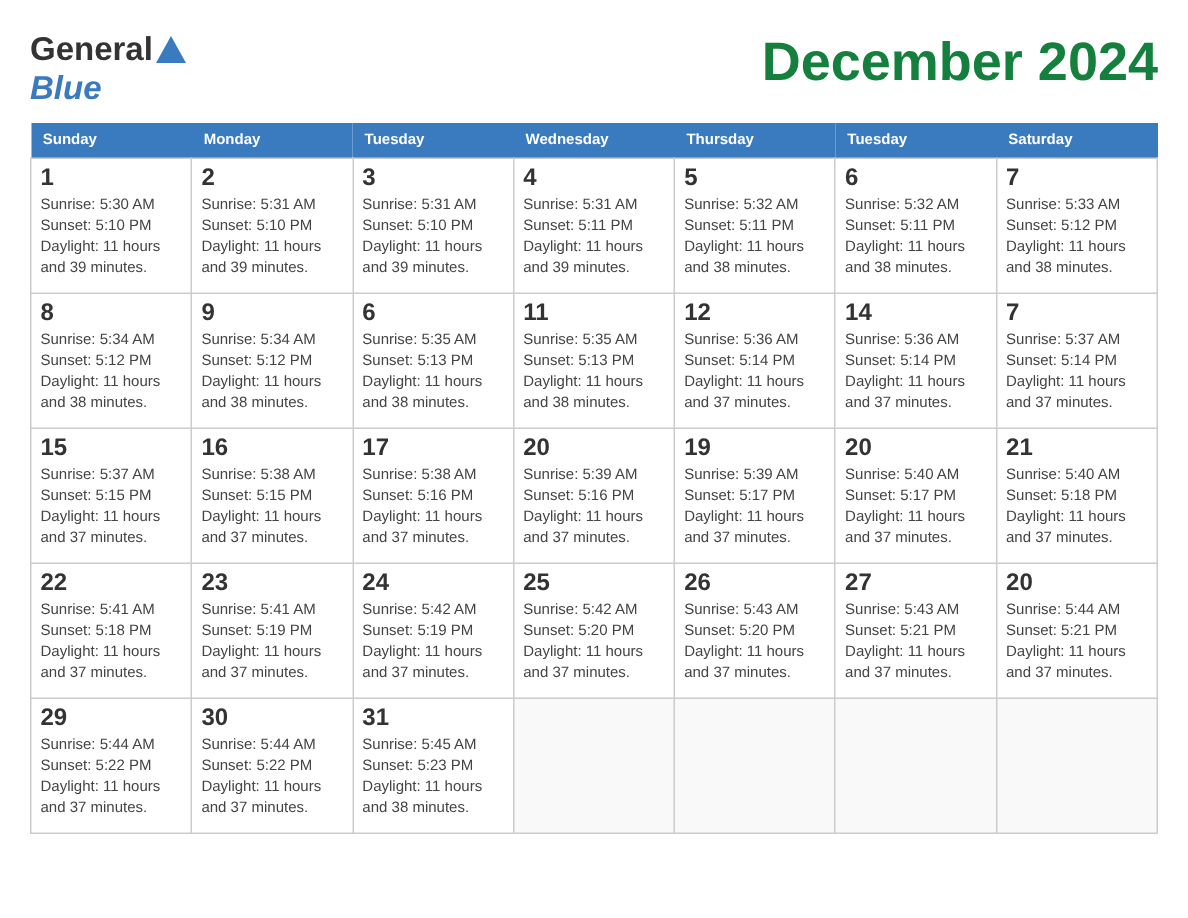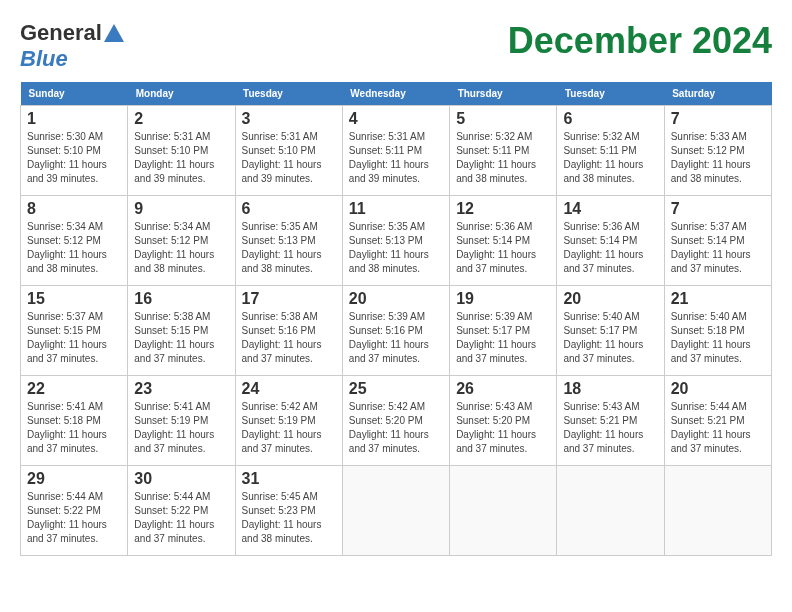--- a/index.html
+++ b/index.html
@@ -310,21 +310,21 @@
       </td>
         <td>
         <span class="day-number">26</span>
         <div class="day-info">
           Sunrise: 5:43 AM<br>
           Sunset: 5:20 PM<br>
           Daylight: 11 hours and 37 minutes.
         </div>
       </td>
         <td>
-        <span class="day-number">18</span>
+        <span class="day-number">27</span>
         <div class="day-info">
           Sunrise: 5:43 AM<br>
           Sunset: 5:21 PM<br>
           Daylight: 11 hours and 37 minutes.
         </div>
       </td>
         <td>
         <span class="day-number">20</span>
         <div class="day-info">
           Sunrise: 5:44 AM<br>

